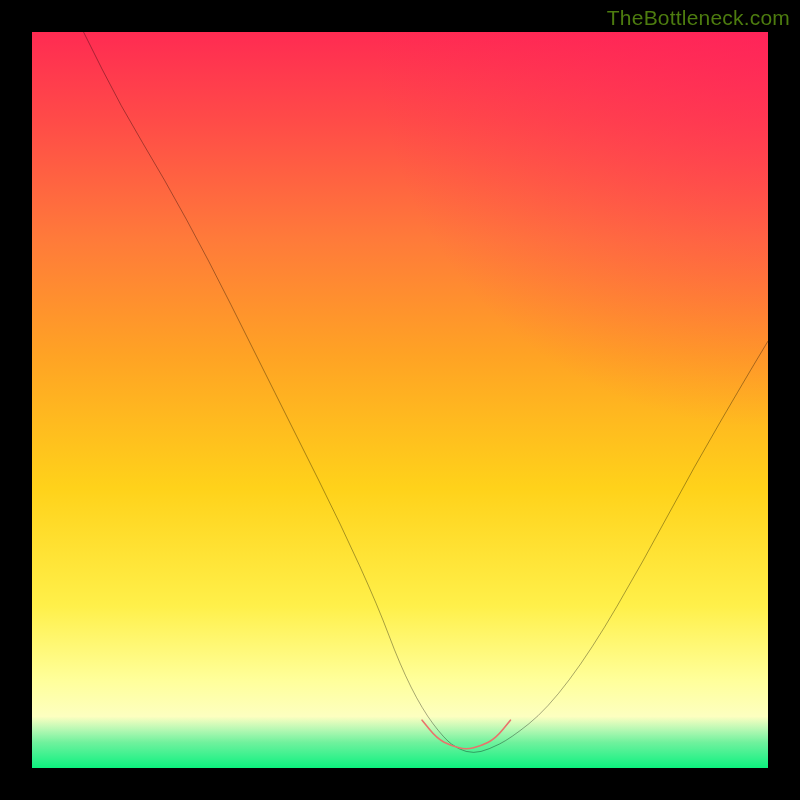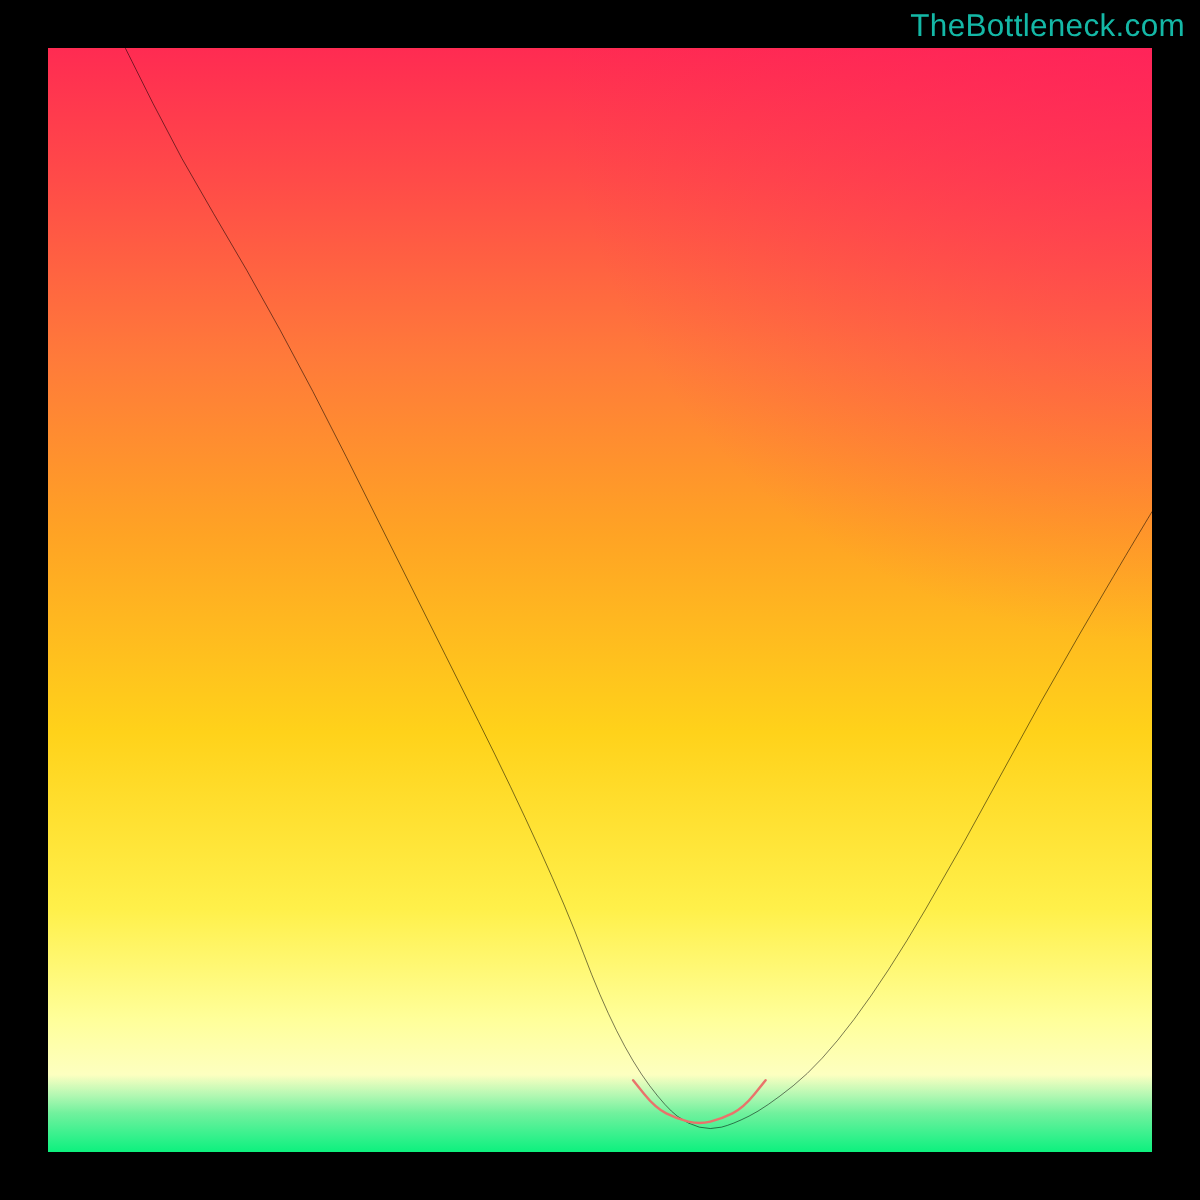--- a/index.html
+++ b/index.html
@@ -61,21 +61,21 @@
     left: 0;
     top: 0;
     width: 100%;
     height: 100%;
     overflow: visible;
   }
   .watermark {
     position: absolute;
     top: 6px;
     right: 10px;
-    color: #14b8a6;
+    color: #4d7c0f;
     font-size: 21px;
     font-weight: 500;
     letter-spacing: 0.2px;
     user-select: none;
   }
 </style>
 </head>
 <body>
 
 <div class="frame">

